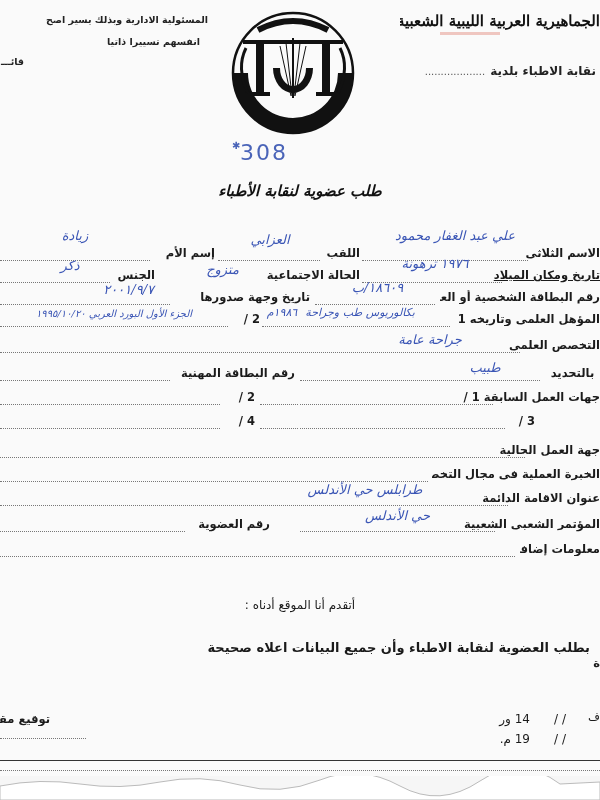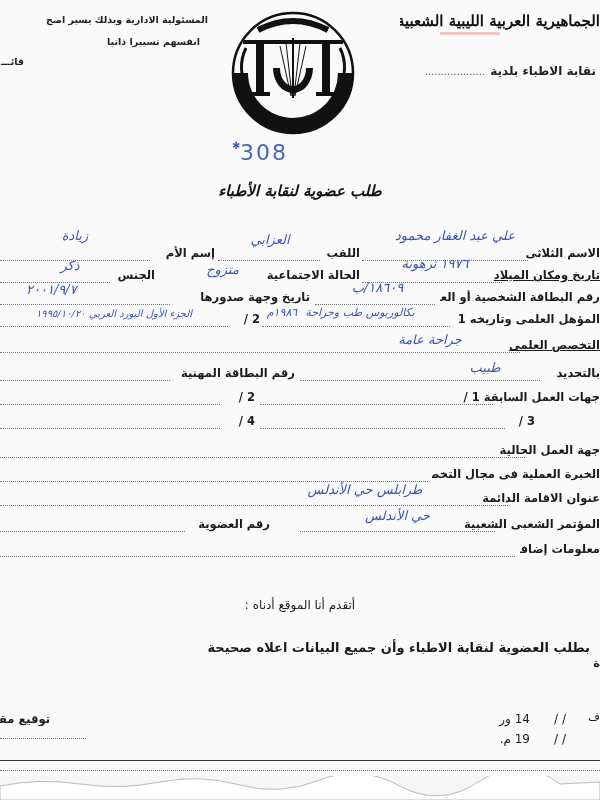--- a/index.html
+++ b/index.html
@@ -108,36 +108,36 @@
   <div class="abs lbl" style="left:115px; top:268px; width:40px; text-align:right;">الجنس</div>
   <div class="dotline" style="left:0px; top:282px; width:110px;"></div>
   <div class="hand" style="left:40px; top:258px; width:60px; text-align:center;">ذكر</div>
 
   <div class="abs lbl" style="left:440px; top:290px; width:160px; text-align:left; overflow:hidden;">رقم البطاقة الشخصية أو العائلية</div>
   <div class="dotline" style="left:315px; top:304px; width:120px;"></div>
   <div class="hand" style="left:320px; top:280px; width:115px; text-align:center;">١٨٦٠٩/ب</div>
 
   <div class="abs lbl" style="left:175px; top:290px; width:135px; text-align:right;">تاريخ وجهة صدورها</div>
   <div class="dotline" style="left:0px; top:304px; width:170px;"></div>
-  <div class="hand" style="left:26px; top:282px; width:150px; text-align:left;">٢٠٠١/٩/٧</div>
+  <div class="hand" style="left:4px; top:282px; width:150px; text-align:right;">٢٠٠١/٩/٧</div>
 
   <div class="abs lbl" style="left:455px; top:312px; width:145px; text-align:left; overflow:hidden;">المؤهل العلمى وتاريخه 1 /</div>
   <div class="dotline" style="left:262px; top:326px; width:188px;"></div>
   <div class="hand" style="left:270px; top:306px; width:180px; text-align:center; font-size:11px;">بكالوريوس طب وجراحة</div>
   <div class="hand" style="left:262px; top:306px; width:40px; text-align:center; font-size:11px;">١٩٨٦م</div>
 
   <div class="abs lbl" style="left:232px; top:312px; width:28px; text-align:right;">2 /</div>
   <div class="dotline" style="left:0px; top:326px; width:228px;"></div>
   <div class="hand" style="left:0px; top:308px; width:228px; text-align:center; font-size:10px;">الجزء الأول البورد العربي ١٩٩٥/١٠/٢٠</div>
 
-  <div class="abs lbl" style="left:525px; top:338px; width:75px; text-align:left;text-decoration:underline;">التخصص العلمى</div>
+  <div class="abs lbl" style="left:525px; top:338px; width:75px; text-align:left;">التخصص العلمى</div>
   <div class="dotline" style="left:0px; top:352px; width:520px;"></div>
   <div class="hand" style="left:380px; top:332px; width:100px; text-align:center;">جراحة عامة</div>
 
-  <div class="abs lbl" style="left:545px; top:366px; width:55px; text-align:right;">بالتحديد</div>
+  <div class="abs lbl" style="left:545px; top:366px; width:55px; text-align:center;">بالتحديد</div>
   <div class="dotline" style="left:300px; top:380px; width:240px;"></div>
   <div class="hand" style="left:455px; top:360px; width:60px; text-align:center;">طبيب</div>
 
   <div class="abs lbl" style="left:175px; top:366px; width:120px; text-align:right;">رقم البطاقة المهنية</div>
   <div class="dotline" style="left:0px; top:380px; width:170px;"></div>
 
   <div class="abs lbl" style="left:498px; top:390px; width:102px; text-align:left;">جهات العمل السابقة 1 /</div>
   <div class="dotline" style="left:300px; top:404px; width:193px;"></div>
   <div class="abs lbl" style="left:225px; top:390px; width:30px; text-align:right;">2 /</div>
   <div class="dotline" style="left:260px; top:404px; width:38px;"></div>

